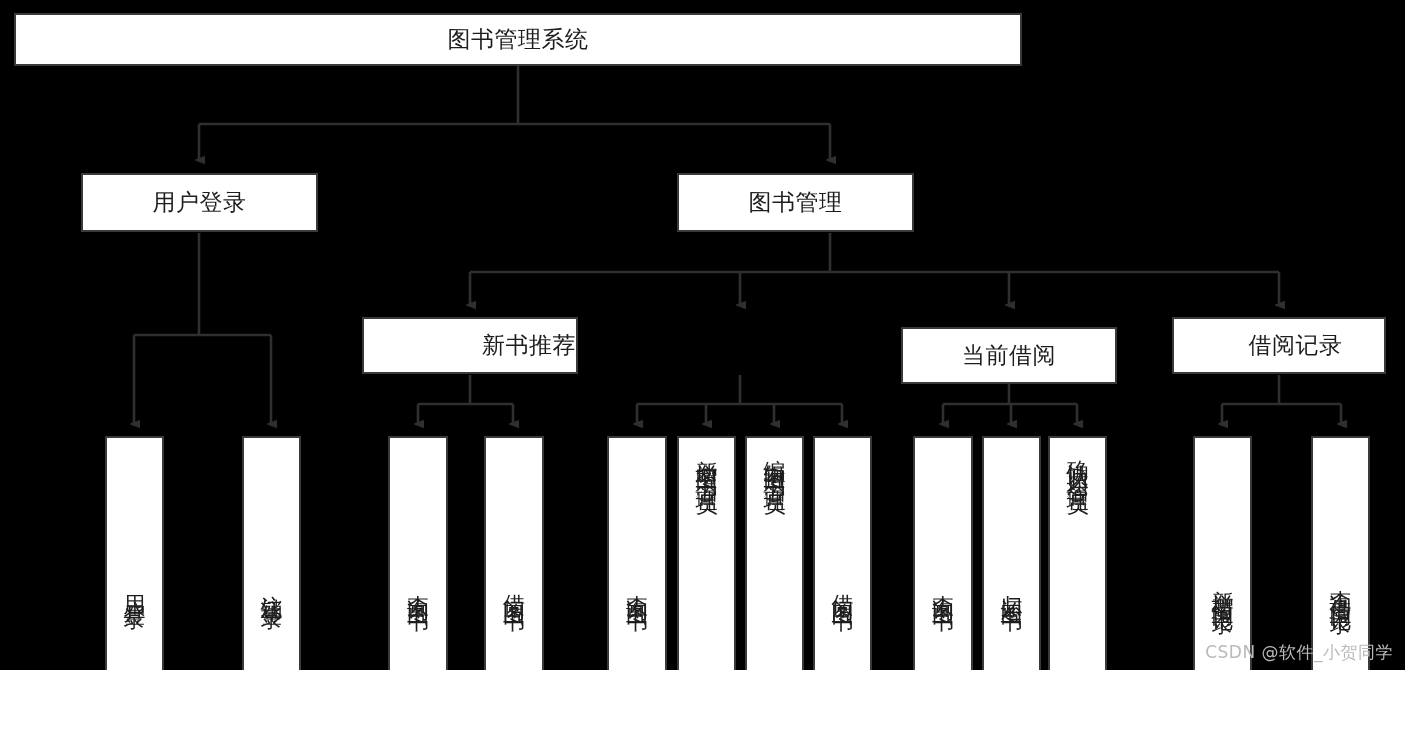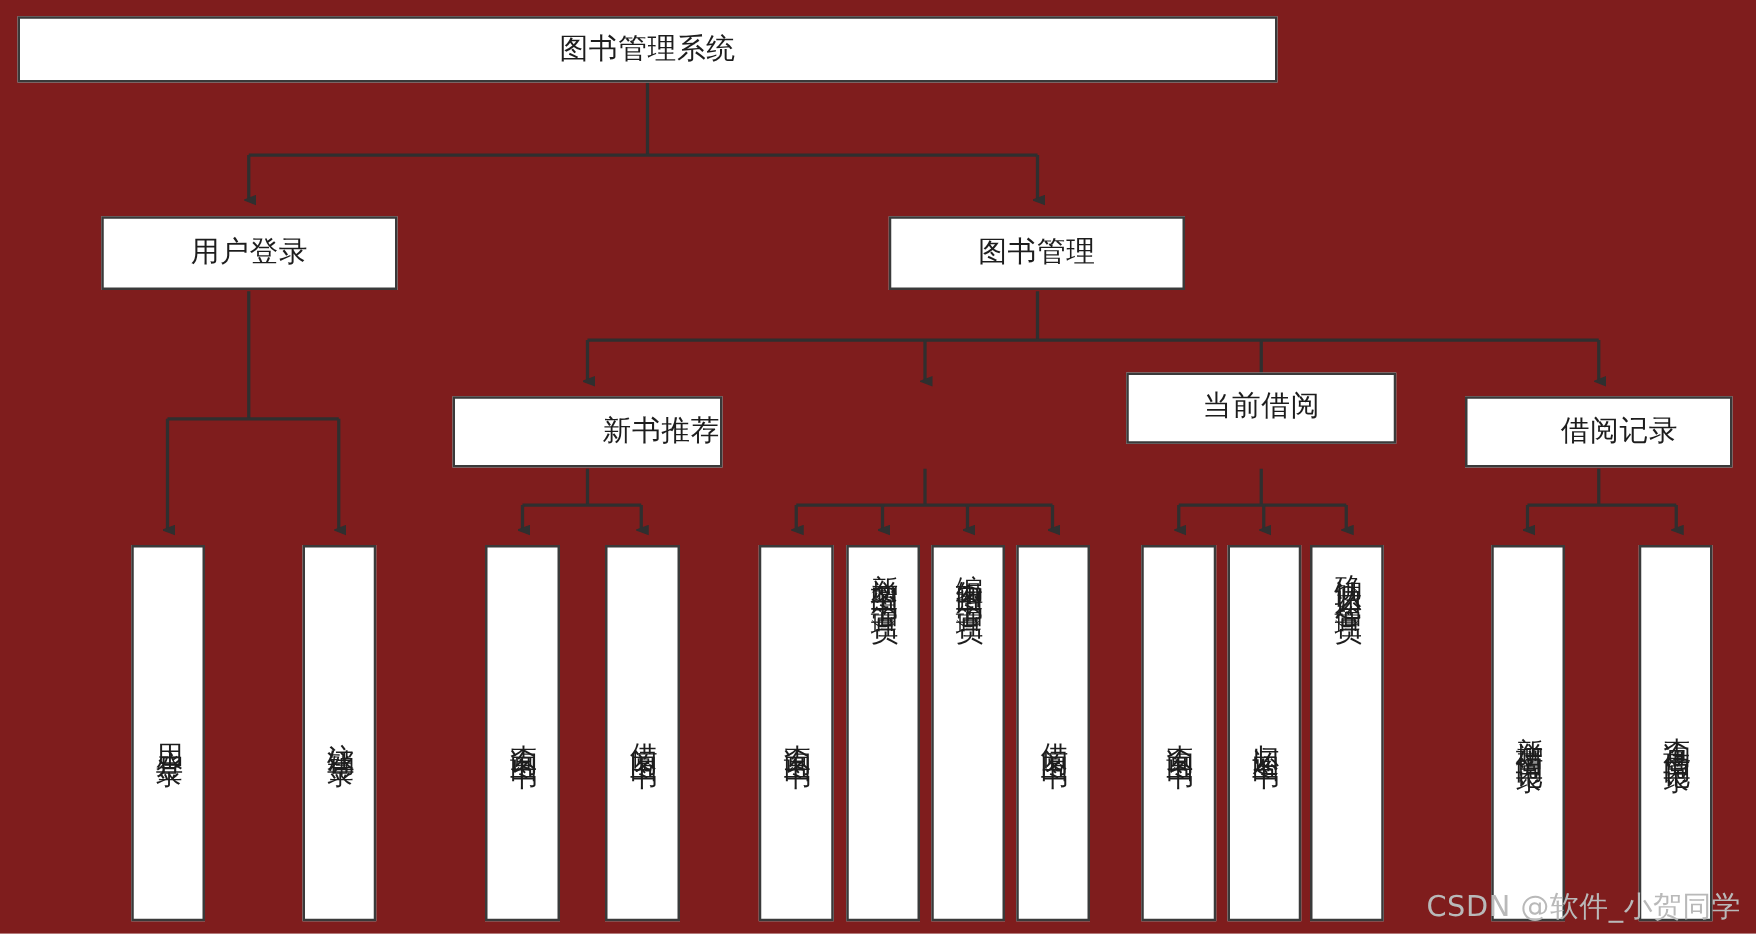--- a/index.html
+++ b/index.html
@@ -7,22 +7,22 @@
     margin: 0;
     padding: 0;
     background: #ffffff;
   }
   body {
     font-family: "DejaVu Sans", "Liberation Sans", sans-serif;
   }
   #diagram-root {
     position: relative;
     width: 1405px;
-    height: 747px;
-    background: #7f1d1d;
+    height: 670px;
+    background: #000000;
     overflow: hidden;
   }
   svg.connectors {
     position: absolute;
     left: 0;
     top: 0;
     width: 1405px;
     height: 747px;
     pointer-events: none;
   }
@@ -63,21 +63,21 @@
     white-space: nowrap;
   }
   .node.vert.mid {
     align-items: center;
     padding-top: 0;
   }
   .watermark {
     position: absolute;
     right: 12px;
     bottom: 6px;
-    font-size: 23px;
+    font-size: 17px;
     color: #b9b9b9;
     white-space: nowrap;
     letter-spacing: 0.5px;
     font-family: "DejaVu Sans", "Liberation Sans", sans-serif;
   }
 </style>
 </head>
 <body>
 
 <div id="diagram-root">
@@ -137,30 +137,30 @@
   </svg>
 
   <div class="node horiz" style="left:14px; top:13px; width:1008px; height:53px;">
     <span class="node-label">图书管理系统</span>
   </div>
 
   <div class="node horiz" style="left:81px; top:173px; width:237px; height:59px;">
     <span class="node-label">用户登录</span>
   </div>
 
-  <div class="node horiz" style="left:711px; top:173px; width:237px; height:59px;">
+  <div class="node horiz" style="left:677px; top:173px; width:237px; height:59px;">
     <span class="node-label">图书管理</span>
   </div>
 
   <div class="node horiz" style="left:362px; top:317px; width:216px; height:57px;justify-content:flex-end;">
     <span class="node-label">新书推荐</span>
   </div>
 
 
-  <div class="node horiz" style="left:901px; top:298px; width:216px; height:57px;font-family:Liberation Mono, monospace;">
+  <div class="node horiz" style="left:901px; top:327px; width:216px; height:57px;">
     <span class="node-label">当前借阅</span>
   </div>
 
   <div class="node horiz" style="left:1172px; top:317px; width:214px; height:57px;padding-left:33px;">
     <span class="node-label">借阅记录</span>
   </div>
 
   <div class="node vert mid" style="left:105px; top:436px; width:59px; height:301px;">
     <span class="node-label">用户登录</span>
   </div>

